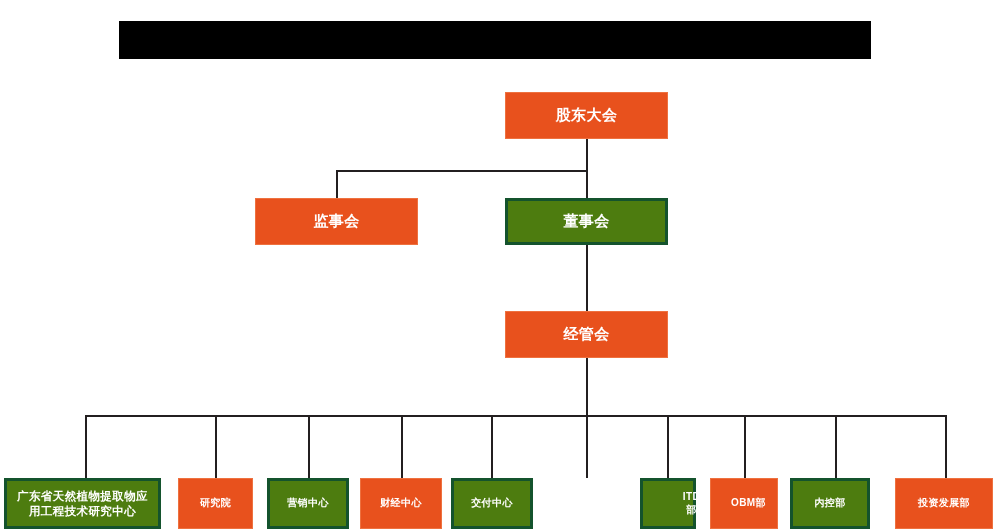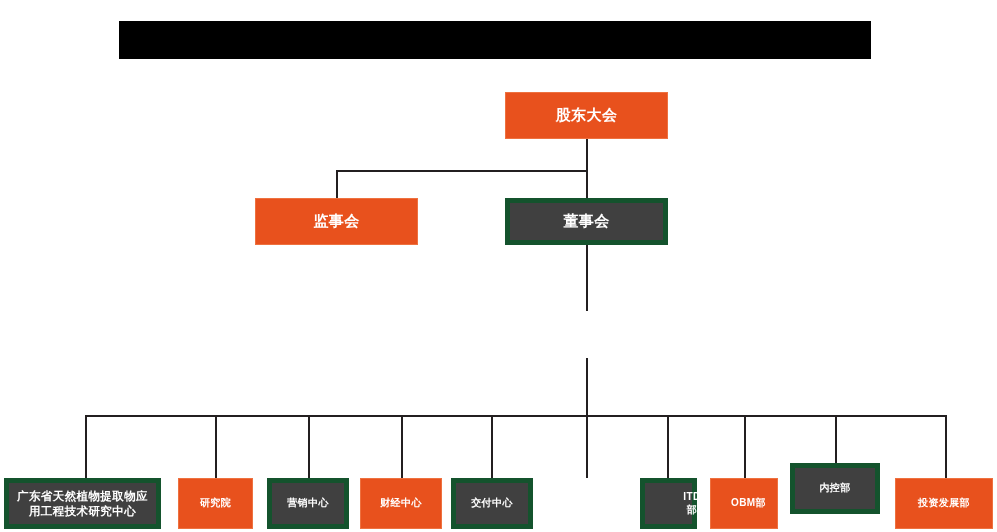--- a/index.html
+++ b/index.html
@@ -35,22 +35,22 @@
     color: #ffffff;
     font-weight: bold;
     line-height: 1.25;
     letter-spacing: 0.4px;
   }
   .node.dark {
     background: #E8511D;
     border: 1px solid #EE713F;
   }
   .node.light {
-    background: #404040;
-    border: 5px solid #14532d;
+    background: #4d7c0f;
+    border: 3px solid #14532d;
   }
   .node .node-label {
     display: block;
     padding: 0 4px;
   }
   
   .conn-v {
     position: absolute;
     width: 2px;
     background: #231f20;
@@ -89,20 +89,23 @@
   <div class="node dark tier-2" style="left:255px; top:198px; width:163px; height:47px;">
     <span class="node-label">监事会</span>
   </div>
 
   <div class="node light tier-2" style="left:505px; top:198px; width:163px; height:47px;">
     <span class="node-label">董事会</span>
   </div>
 
   <div class="conn-v" style="left:586px; top:245px; height:66px;"></div>
 
+  <div class="node dark tier-3" style="left:505px; top:311px; width:163px; height:47px;">
+    <span class="node-label">经管会</span>
+  </div>
 
   <div class="conn-v" style="left:586px; top:358px; height:58px;"></div>
   <div class="conn-h" style="left:85px; top:415px; width:861px;"></div>
 
   <div class="conn-v" style="left:85px;  top:415px; height:63px;"></div>
   <div class="conn-v" style="left:215px; top:415px; height:63px;"></div>
   <div class="conn-v" style="left:308px; top:415px; height:63px;"></div>
   <div class="conn-v" style="left:401px; top:415px; height:63px;"></div>
   <div class="conn-v" style="left:491px; top:415px; height:63px;"></div>
   <div class="conn-v" style="left:586px; top:415px; height:63px;"></div>
@@ -136,21 +139,21 @@
 
 
   <div class="node light tier-4" style="left:640px; top:478px; width:56px; height:51px;padding-left:47px;">
     <span class="node-label">ITD部</span>
   </div>
 
   <div class="node dark tier-4" style="left:710px; top:478px; width:68px; height:51px;padding-left:9px;">
     <span class="node-label">OBM部</span>
   </div>
 
-  <div class="node light tier-4" style="left:790px; top:463px; width:90px; height:51px;">
+  <div class="node light tier-4" style="left:790px; top:478px; width:80px; height:51px;">
     <span class="node-label">内控部</span>
   </div>
 
   <div class="node dark tier-4" style="left:895px; top:478px; width:98px; height:51px;">
     <span class="node-label">投资发展部</span>
   </div>
 
 </div>
 
 </body></html>

